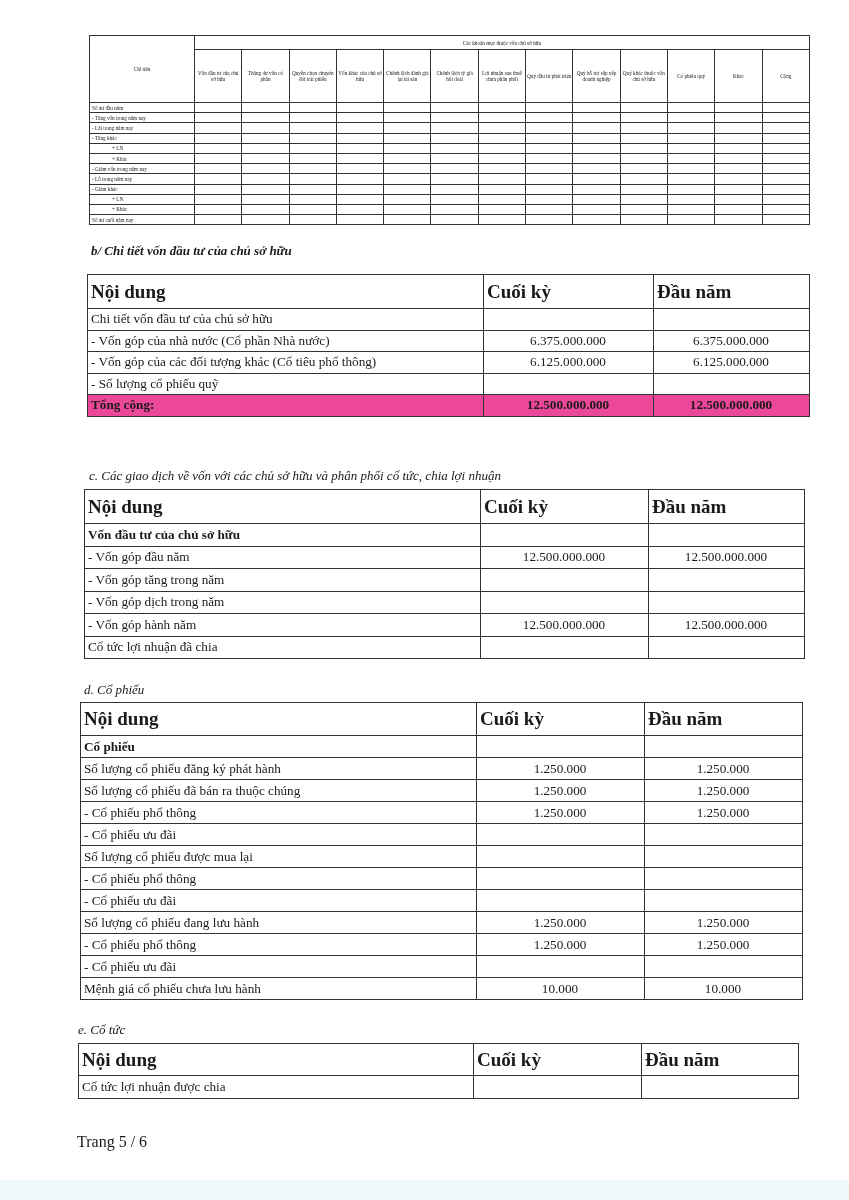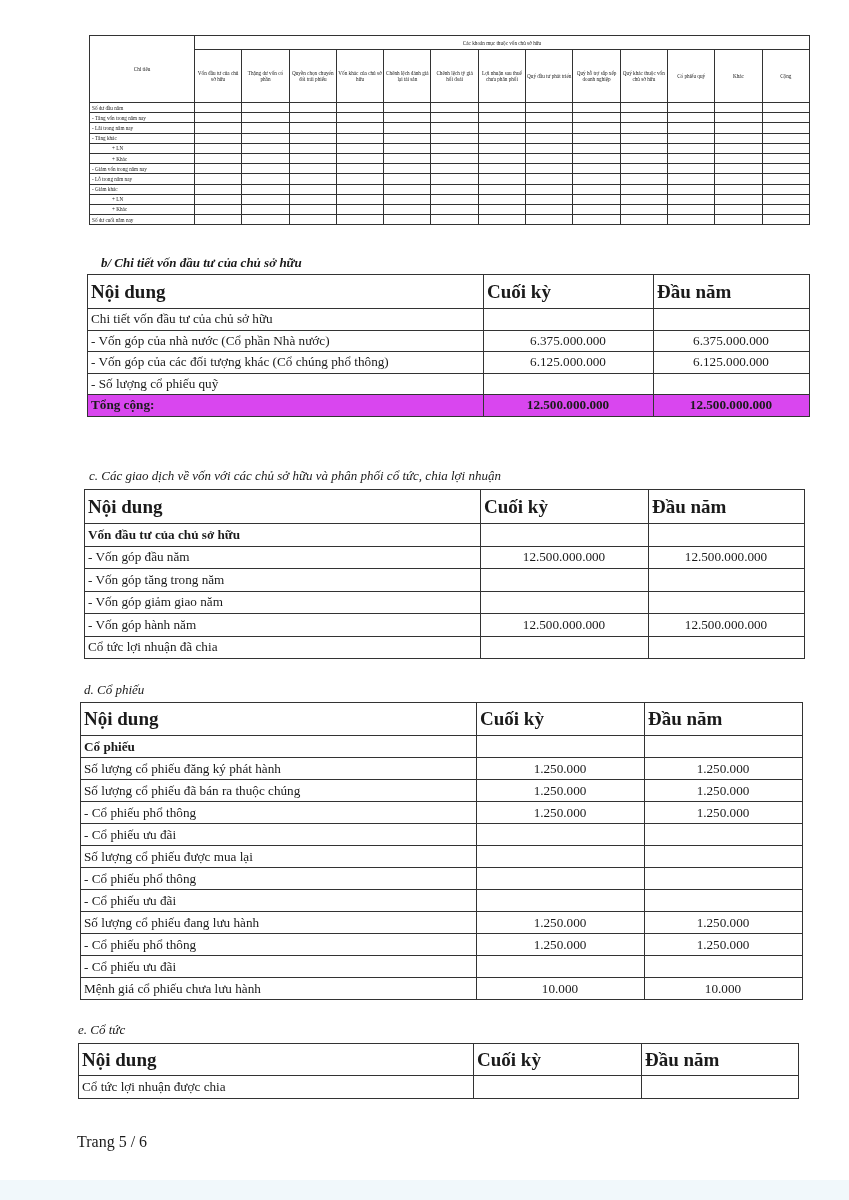--- a/index.html
+++ b/index.html
@@ -20,21 +20,21 @@
   #tbl-top td.ind2 { padding-left: 22px; }
 
   .section-title { font-style: italic; font-weight: bold; font-size: 13px; }
   .section-title.light { font-weight: normal; }
 
   .fin { font-size: 13.2px; }
   .fin th { font-weight: bold; text-align: left; font-size: 19px; }
   .fin td { height: 21px; }
   .fin td.num { text-align: center; padding-right: 4px; }
   .fin td.bold { font-weight: bold; }
-  .fin tr.total td { background: #d946ef; }
+  .fin tr.total td { background: #ec4899; }
 
   #tbl-b { left: 87px; top: 274px; width: 722px; }
   #tbl-b th { height: 33px; }
   #tbl-b td { height: 20.5px; }
 
   #tbl-c { left: 84px; top: 489px; width: 720px; }
   #tbl-c th { height: 33px; }
   #tbl-c td { height: 21.5px; }
 
   #tbl-d { left: 80px; top: 702px; width: 722px; }
@@ -266,21 +266,21 @@
         <td></td>
         <td></td>
         <td></td>
         <td></td>
         <td></td>
         <td></td>
       </tr>
     </tbody>
 </table>
 
-<div class="abs section-title" style="left:91px; top:255px;margin-left:10px;">b/ Chi tiết vốn đầu tư của chủ sở hữu</div>
+<div class="abs section-title" style="left:91px; top:243px;">b/ Chi tiết vốn đầu tư của chủ sở hữu</div>
 <table id="tbl-b" class="abs fin">
   <colgroup>
       <col style="width:396px">
       <col style="width:170px">
       <col style="width:156px">
     </colgroup>
   <thead>
       <tr>
     <th>Nội dung</th>
     <th>Cuối kỳ</th>
@@ -292,21 +292,21 @@
         <td class="">Chi tiết vốn đầu tư của chủ sở hữu</td>
         <td class="num"></td>
         <td class="num"></td>
       </tr>
       <tr>
         <td class="">- Vốn góp của nhà nước (Cổ phần Nhà nước)</td>
         <td class="num">6.375.000.000</td>
         <td class="num">6.375.000.000</td>
       </tr>
       <tr>
-        <td class="">- Vốn góp của các đối tượng khác (Cổ chúng phổ thông)</td>
+        <td class="">- Vốn góp của các đối tượng khác (Cổ tiêu phổ thông)</td>
         <td class="num">6.125.000.000</td>
         <td class="num">6.125.000.000</td>
       </tr>
       <tr>
         <td class="">- Số lượng cổ phiếu quỹ</td>
         <td class="num"></td>
         <td class="num"></td>
       </tr>
       <tr class="total">
         <td class="bold">Tổng cộng:</td>
@@ -340,21 +340,21 @@
         <td class="">- Vốn góp đầu năm</td>
         <td class="num">12.500.000.000</td>
         <td class="num">12.500.000.000</td>
       </tr>
       <tr>
         <td class="">- Vốn góp tăng trong năm</td>
         <td class="num"></td>
         <td class="num"></td>
       </tr>
       <tr>
-        <td class="">- Vốn góp giảm giao năm</td>
+        <td class="">- Vốn góp dịch trong năm</td>
         <td class="num"></td>
         <td class="num"></td>
       </tr>
       <tr>
         <td class="">- Vốn góp hành năm</td>
         <td class="num">12.500.000.000</td>
         <td class="num">12.500.000.000</td>
       </tr>
       <tr>
         <td class="">Cổ tức lợi nhuận đã chia</td>

